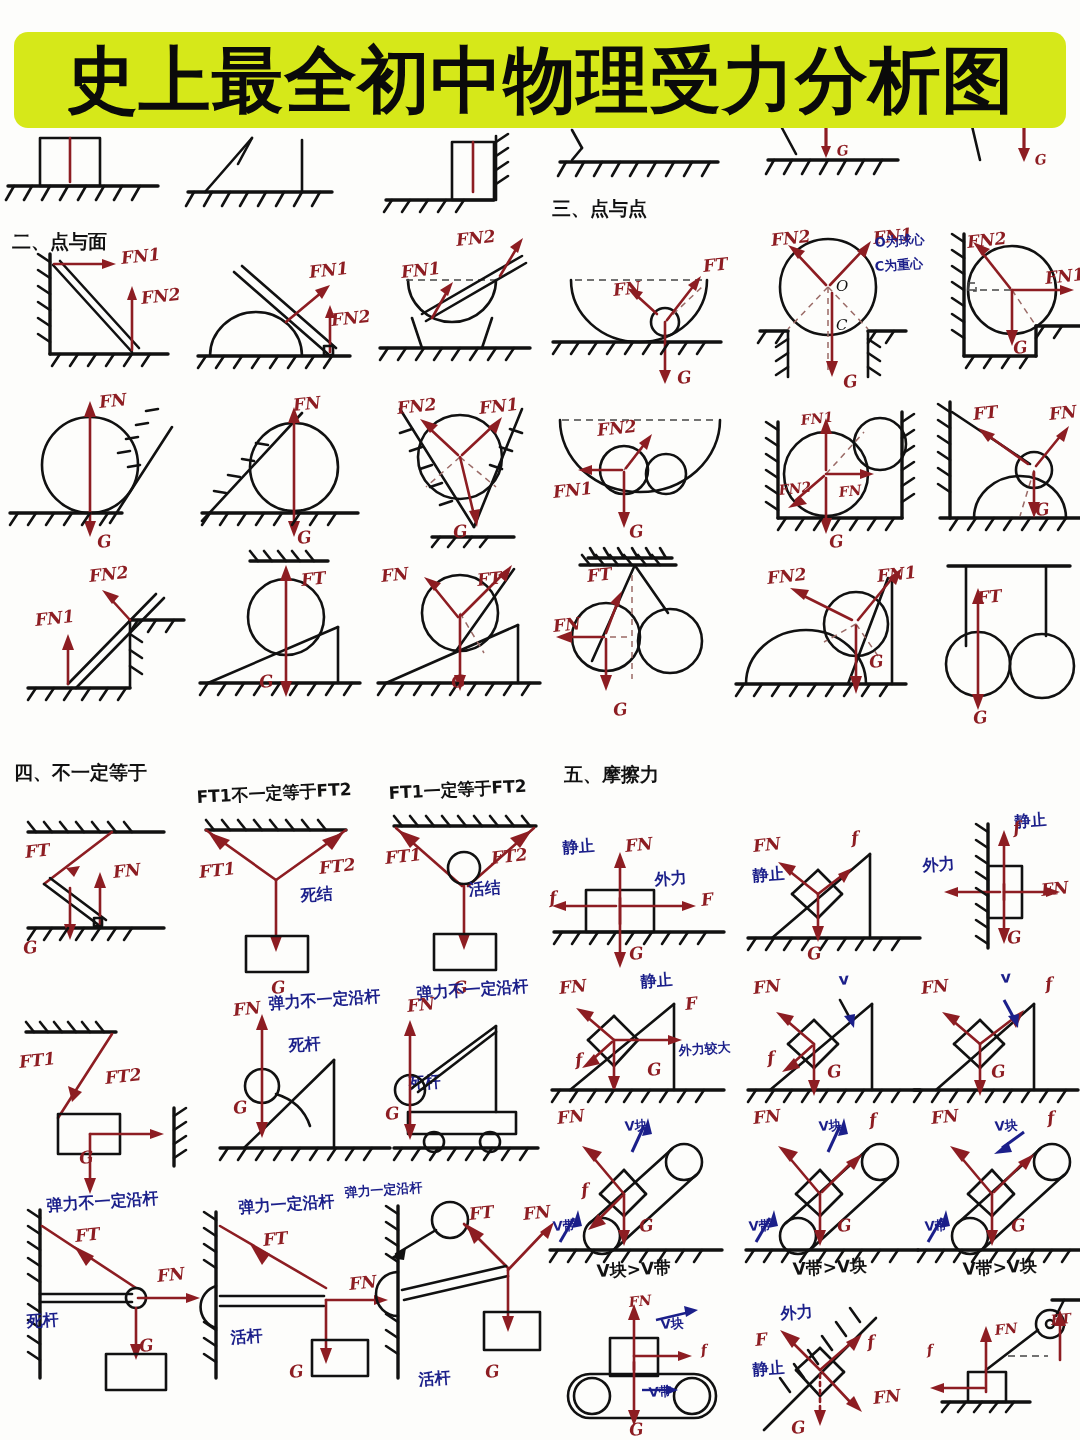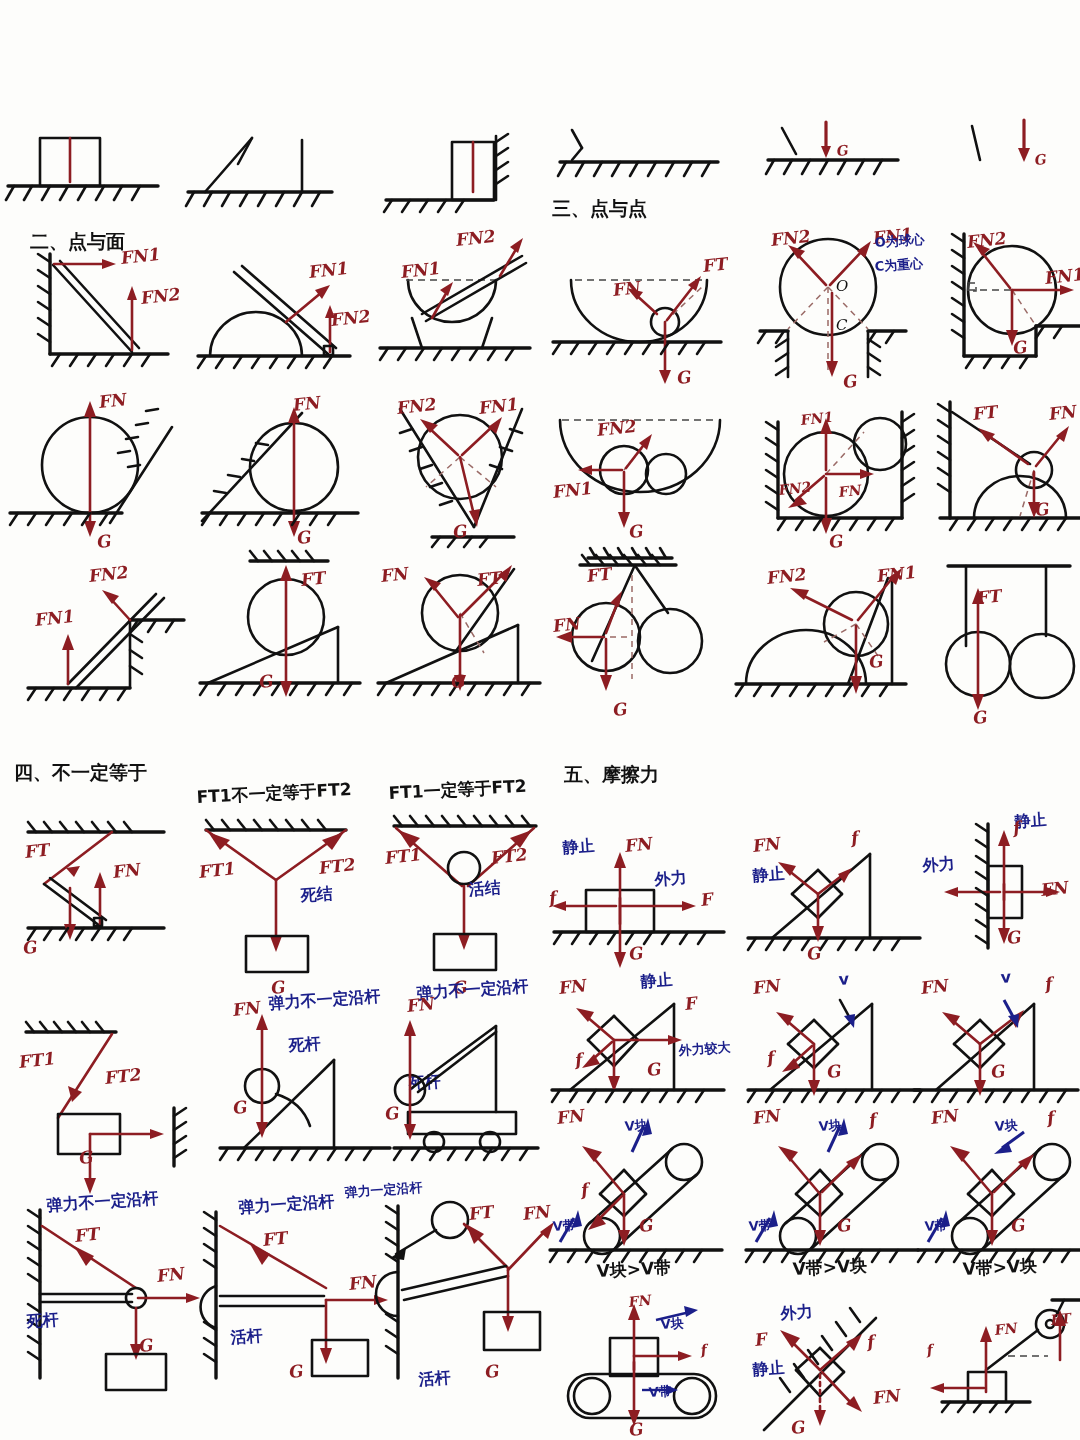--- a/index.html
+++ b/index.html
@@ -47,20 +47,23 @@
        font-weight:bold;font-size:19px;white-space:nowrap;}
   .bk{position:absolute;color:#111;font-family:"DejaVu Sans",sans-serif;
       font-weight:bold;font-size:17px;white-space:nowrap;transform:rotate(-3deg);
       transform-origin:left top;}
 </style>
 </head>
 <body>
 
 <div class="sheet">
 
+  <div id="title-banner">
+    <span class="t">史上最全初中物理受力分析图</span>
+  </div>
 
   <svg class="fig" style="left:0;top:120px;" width="1080" height="90">
 
     <g>
         <rect class="blk" x="40" y="18" width="60" height="48"></rect>
         <line class="red" x1="70" y1="18" x2="70" y2="62"></line>
       <line class="blkT" x1="8" y1="66" x2="158" y2="66"></line>
       <g class="blk" stroke-width="2">
         <line x1="14" y1="66" x2="6" y2="80"></line>
           <line x1="32" y1="66" x2="24" y2="80"></line>
@@ -143,21 +146,21 @@
 
     <g>
         <line class="blk" x1="972" y1="6" x2="980" y2="40"></line>
       <line class="redT" x1="1024" y1="0" x2="1024" y2="32"></line>
         <polygon fill="#8d1d22" points="1024,42 1018,28 1030,28"></polygon>
       </g>
   </svg>
   <div class="lbl sm" style="left:836px;top:143px;"><span>G</span></div>
   <div class="lbl sm" style="left:1034px;top:152px;"><span>G</span></div>
 
-  <div class="sec" style="left:12px;top:229px;margin-left:18px;">二、点与面</div>
+  <div class="sec" style="left:12px;top:229px;">二、点与面</div>
 
   <svg class="fig" style="left:20px;top:250px;" width="170" height="120">
     <line class="blkT" x1="30" y1="4" x2="30" y2="104"></line>
     <line class="blkT" x1="30" y1="104" x2="148" y2="104"></line>
     <g class="blk" stroke-width="1.8">
       <line x1="30" y1="12" x2="18" y2="4"></line>
         <line x1="30" y1="28" x2="18" y2="20"></line>
         <line x1="30" y1="44" x2="18" y2="36"></line>
       <line x1="30" y1="60" x2="18" y2="52"></line>
         <line x1="30" y1="76" x2="18" y2="68"></line>

